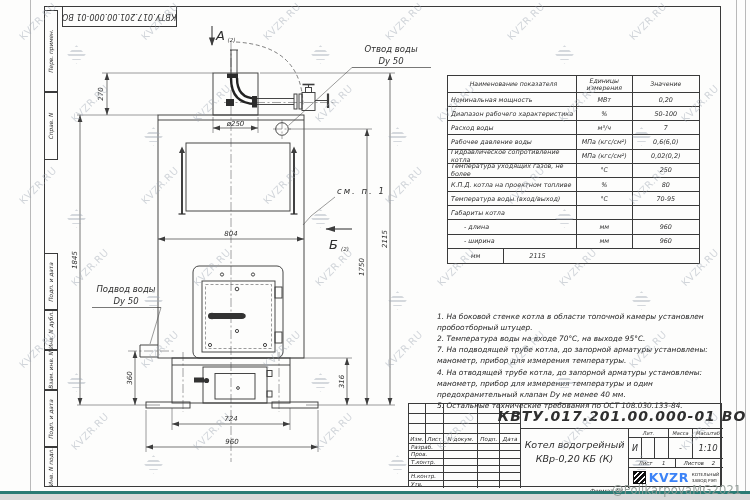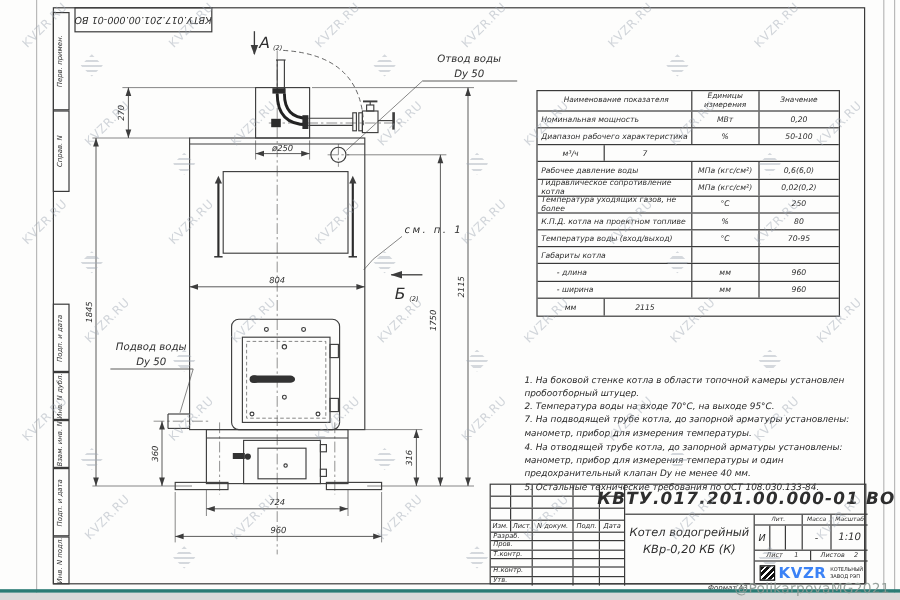--- a/index.html
+++ b/index.html
@@ -313,20 +313,21 @@
           <div class="tcell c0">Номинальная мощность</div>
           <div class="tcell c1">МВт</div>
           <div class="tcell c2">0,20</div>
         </div>
         <div class="trow">
           <div class="tcell c0">Диапазон рабочего характеристика</div>
           <div class="tcell c1">%</div>
           <div class="tcell c2">50-100</div>
         </div>
         <div class="trow">
+          <div class="tcell c0">Расход воды</div>
           <div class="tcell c1">м³/ч</div>
           <div class="tcell c2">7</div>
         </div>
         <div class="trow">
           <div class="tcell c0">Рабочее давление воды</div>
           <div class="tcell c1">МПа (кгс/см²)</div>
           <div class="tcell c2">0,6(6,0)</div>
         </div>
         <div class="trow">
           <div class="tcell c0">Гидравлическое сопротивление котла</div>

